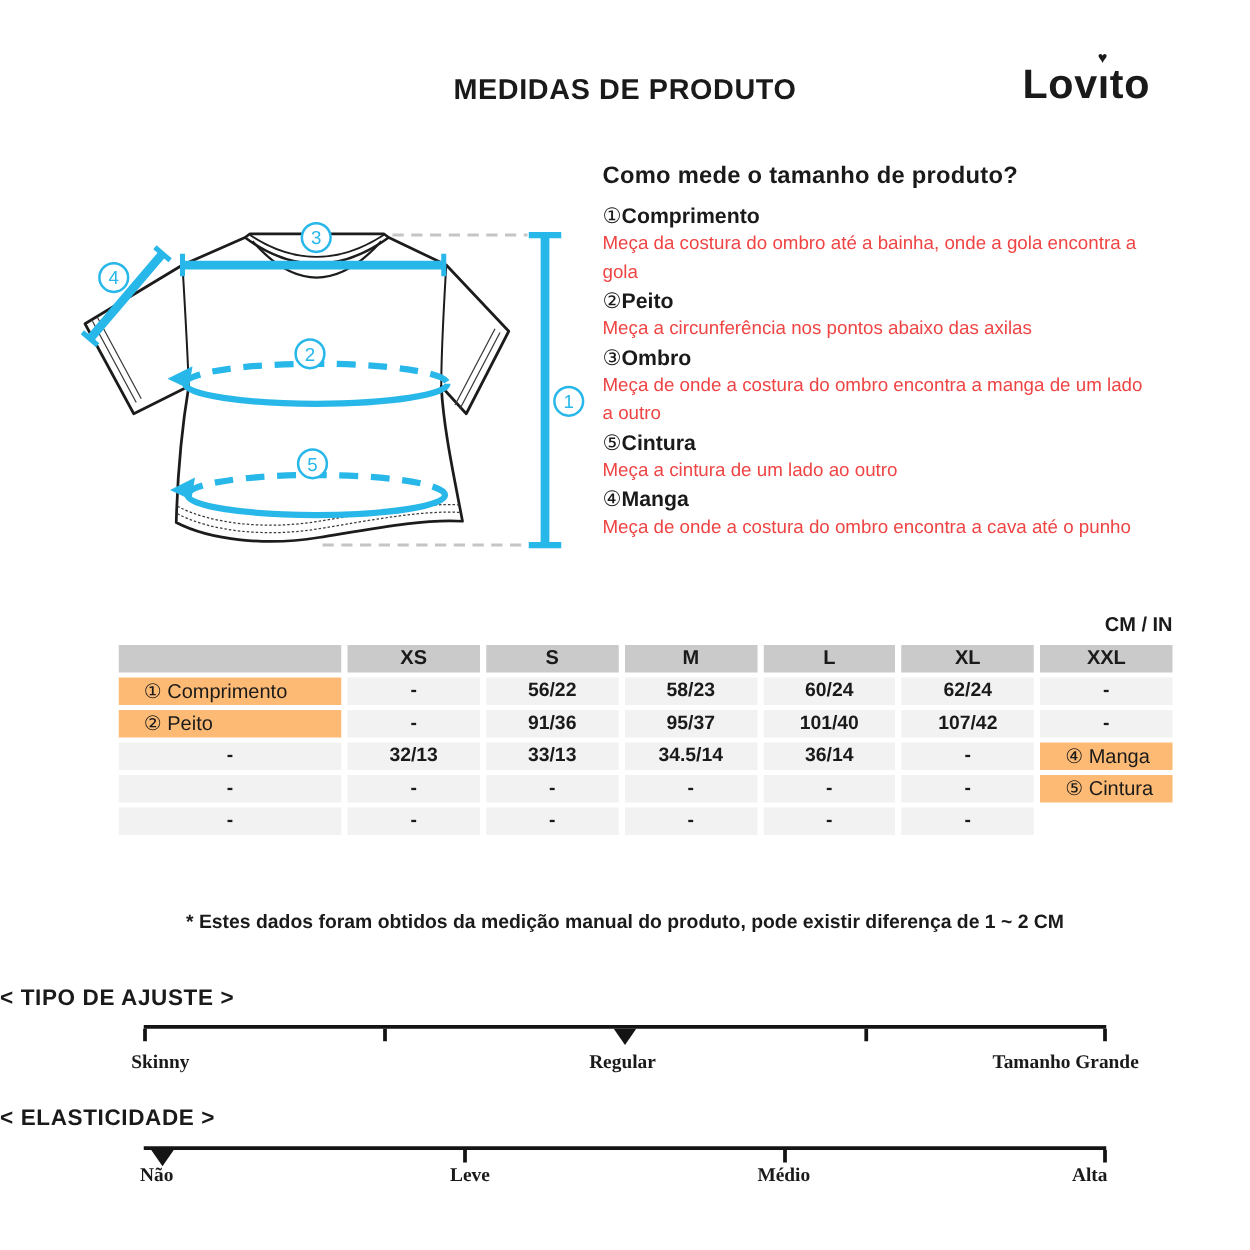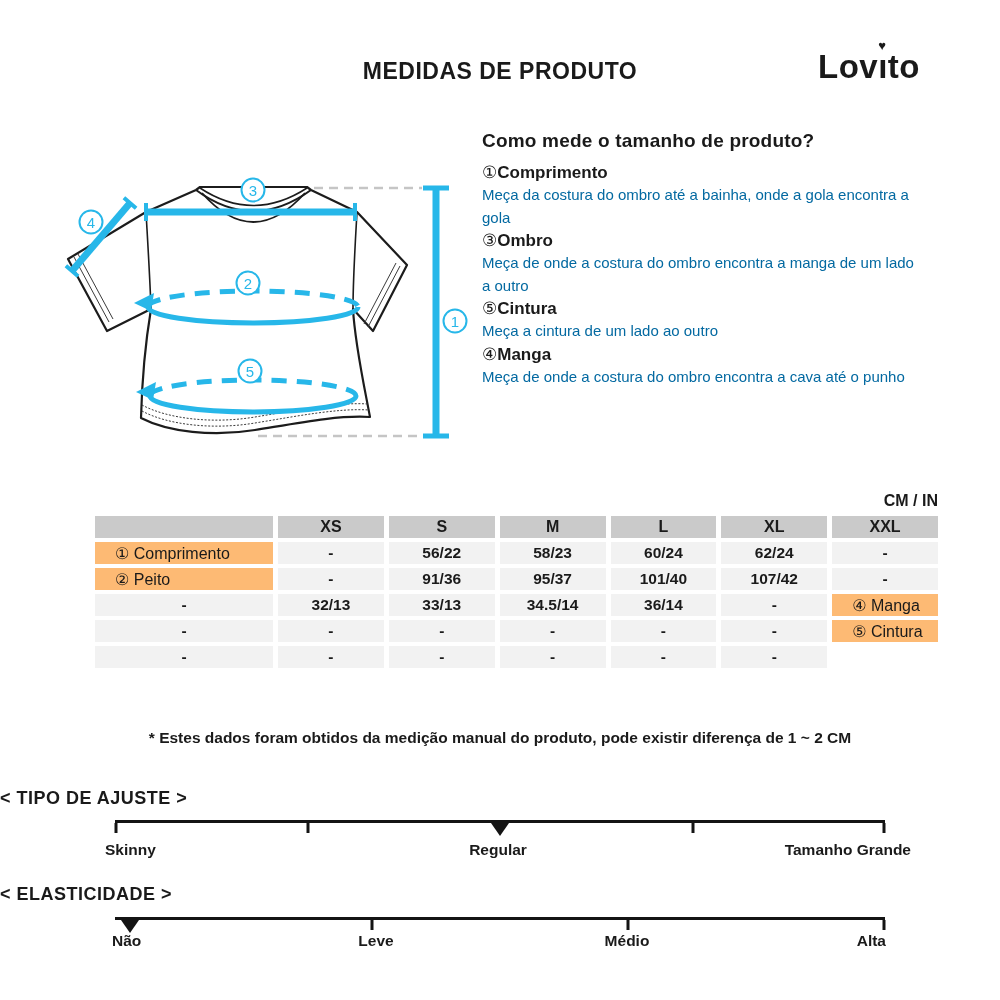--- a/index.html
+++ b/index.html
@@ -21,21 +21,21 @@
     position:absolute; top:-9px; left:50%; transform:translateX(-58%);
     font-size:13px; line-height:13px;
   }
   
   .diagram { position:absolute; left:48px; top:152px; }
   
   .guide { position:absolute; left:482px; top:130px; width:432px; }
   .guide h2 { margin:0 0 9px 0; font-size:19px; font-weight:bold; letter-spacing:.2px; }
   .gi-name { font-size:17px; font-weight:bold; line-height:23px; }
   .gi-num  { font-weight:normal; }
-  .gi-desc { font-size:15px; line-height:22.5px; color:#0369a1; }
+  .gi-desc { font-size:15px; line-height:22.5px; color:#ef4444; }
   
   .unit { position:absolute; top:492px; right:62px; font-size:16px; font-weight:bold; }
   .size-table {
     position:absolute; left:95px; top:516px; width:843px;
     display:grid; grid-template-columns:178px repeat(6,1fr); gap:4px 5px;
   }
   .cell { height:22px; display:flex; align-items:center; justify-content:center; font-size:15.5px; }
   .cell.head  { background:#cacaca; font-weight:bold; font-size:16px; }
   .cell.label { background:#fdba74; justify-content:flex-start; padding-left:20px; font-size:16px; }
   .cell.val   { background:#f2f2f2; font-weight:bold; }
@@ -47,21 +47,21 @@
   
   .scale-title { position:absolute; left:0; width:100%; text-align:left;
     font-size:18px; font-weight:bold; letter-spacing:.5px; }
   .scale-line { position:absolute; left:115px; width:770px; height:3px; background:#141414; }
   .tick { position:absolute; top:3px; width:3px; height:10px; background:#141414; transform:translateX(-50%); }
   .marker {
     position:absolute; top:3px; transform:translateX(-50%);
     width:0; height:0; border-left:9px solid transparent; border-right:9px solid transparent;
     border-top:13px solid #141414;
   }
-  .scale-label { position:absolute; font-size:15.5px; font-weight:bold; white-space:nowrap; }
+  .scale-label { position:absolute; font-size:15.5px; font-weight:bold; white-space:nowrap;font-family:Liberation Serif, serif; }
   .center-x { transform:translateX(-50%); }
 </style>
 </head>
 <body>
 
 <div class="page">
 
   <div class="title">MEDIDAS DE PRODUTO</div>
   <div class="brand">
     <span>Lov</span>
@@ -132,20 +132,24 @@
   </svg>
 
   <div class="guide">
     <h2>Como mede o tamanho de produto?</h2>
 
     <div>
       <div class="gi-name"><span class="gi-num">①</span><span>Comprimento</span></div>
       <div class="gi-desc">Meça da costura do ombro até a bainha, onde a gola encontra a gola</div>
     </div>
     <div>
+      <div class="gi-name"><span class="gi-num">②</span><span>Peito</span></div>
+      <div class="gi-desc">Meça a circunferência nos pontos abaixo das axilas</div>
+    </div>
+    <div>
       <div class="gi-name"><span class="gi-num">③</span><span>Ombro</span></div>
       <div class="gi-desc">Meça de onde a costura do ombro encontra a manga de um lado a outro</div>
     </div>
     <div>
       <div class="gi-name"><span class="gi-num">⑤</span><span>Cintura</span></div>
       <div class="gi-desc">Meça a cintura de um lado ao outro</div>
     </div>
     <div>
       <div class="gi-name"><span class="gi-num">④</span><span>Manga</span></div>
       <div class="gi-desc">Meça de onde a costura do ombro encontra a cava até o punho</div>

